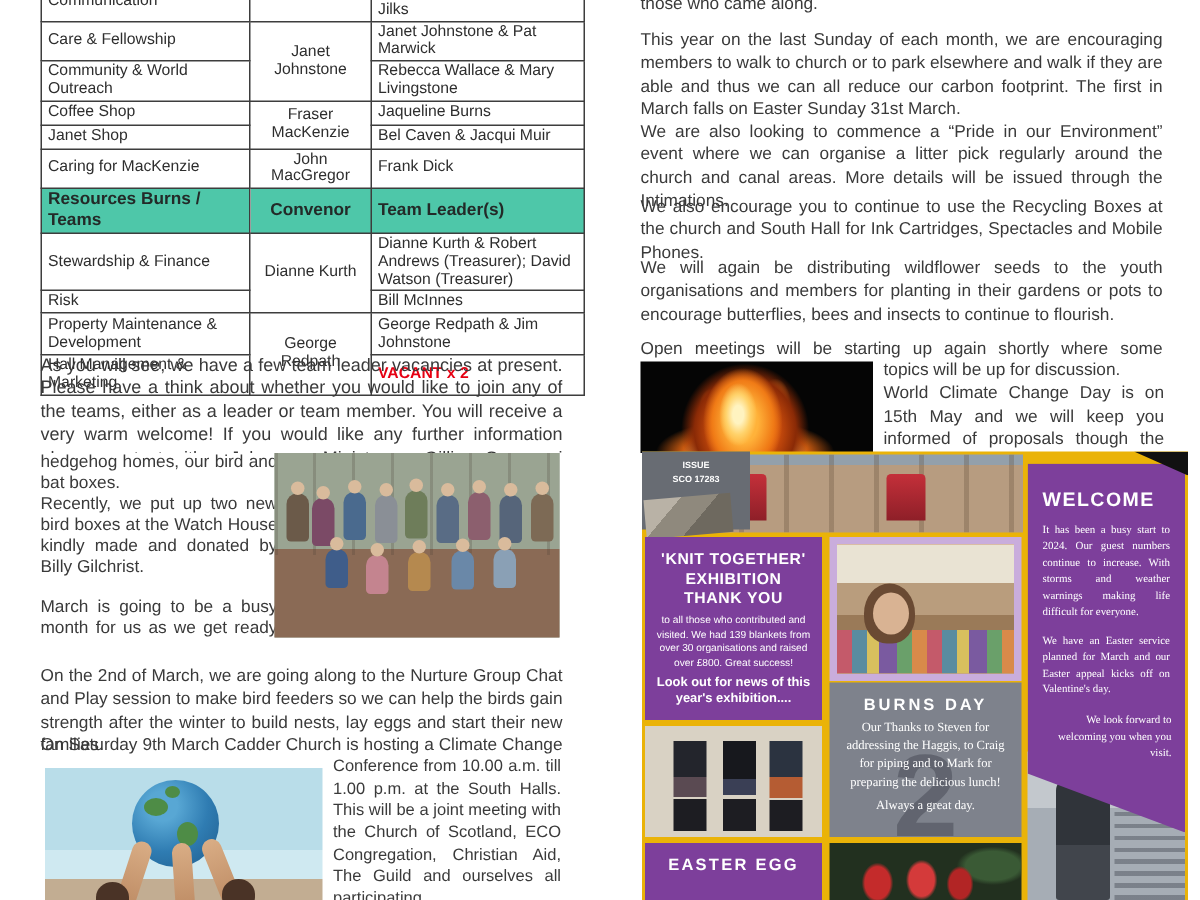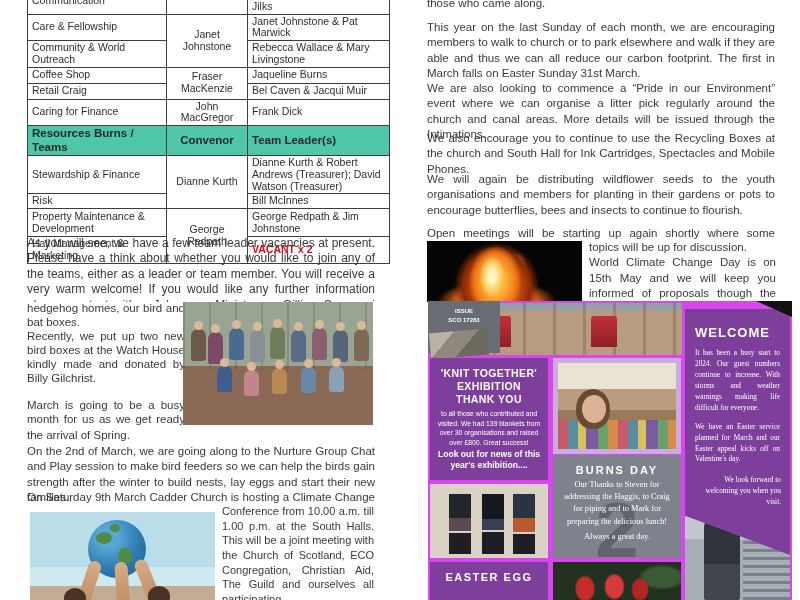--- a/index.html
+++ b/index.html
@@ -47,21 +47,21 @@
   .photo-fire{background:#050505;}
   .photo-fire::before{content:"";position:absolute;inset:0;background:
      radial-gradient(ellipse 18px 30px at 42% 58%,#fff3c0 0 20%,#ffd26a 45%,transparent 70%),
      radial-gradient(ellipse 34px 46px at 44% 66%,#ffb23a 0 30%,#f07b16 60%,transparent 78%),
      radial-gradient(ellipse 52px 54px at 45% 75%,#e2590f 0 35%,#8a2a06 65%,transparent 82%),
      radial-gradient(ellipse 70px 26px at 45% 100%,#ffce7a 0 30%,#c85a10 60%,transparent 85%),
      radial-gradient(ellipse 14px 24px at 58% 48%,#ff9c2e 0 40%,transparent 75%),
      radial-gradient(ellipse 10px 18px at 30% 52%,#ff8c22 0 40%,transparent 75%);}
 
   
-  .newsletter{position:absolute;left:28px;top:301px;width:364px;height:299px;background:#d946ef;}
+  .newsletter{position:absolute;left:28px;top:301px;width:364px;height:299px;background:#eab308;}
   .nl-panel{position:absolute;color:#fff;}
   .purple{background:#7d3f9b;}
   .photo-church{background:linear-gradient(180deg,#93a0ab 0 14%,#b79c80 14% 100%);}
   .photo-church::before{content:"";position:absolute;inset:0;
       background:repeating-linear-gradient(90deg,rgba(90,70,50,.28) 0 3px,transparent 3px 30px);}
   .door{position:absolute;top:25%;width:26px;height:60%;background:linear-gradient(180deg,#c4303a,#8e1f28);border-radius:3px 3px 0 0;}
   .issue-box{background:#686c73;color:#fff;text-align:center;font-weight:bold;}
   .photo-steps{background:linear-gradient(135deg,#b9b2a6 0 30%,#8f897d 30% 60%,#6e695f 60%);transform:rotate(-5deg);}
 
   .knit-title{font-weight:bold;text-align:center;font-size:10.5px;line-height:1.25;letter-spacing:.4px;}
@@ -128,25 +128,25 @@
       <tr style="height:24px;">
         <td class="c-group">Community &amp; World Outreach</td>
         <td class="c-lead">Rebecca Wallace &amp; Mary Livingstone</td>
       </tr>
       <tr style="height:16px;">
         <td class="c-group">Coffee Shop</td>
         <td class="c-conv" rowspan="2">Fraser MacKenzie</td>
         <td class="c-lead">Jaqueline Burns</td>
       </tr>
       <tr style="height:16px;">
-        <td class="c-group">Retail Craig</td>
+        <td class="c-group">Janet Shop</td>
         <td class="c-lead">Bel Caven &amp; Jacqui Muir</td>
       </tr>
       <tr style="height:17px;">
-        <td class="c-group">Caring for Finance</td>
+        <td class="c-group">Caring for MacKenzie</td>
         <td class="c-conv">John MacGregor</td>
         <td class="c-lead">Frank Dick</td>
       </tr>
       <tr class="t-head" style="height:30px;">
         <td class="c-group">Resources Burns / Teams</td>
         <td class="c-conv">Convenor</td>
         <td class="c-lead">Team Leader(s)</td>
       </tr>
       <tr style="height:34px;">
         <td class="c-group">Stewardship &amp; Finance</td>
@@ -188,21 +188,20 @@
       <span class="pp" style="left:68%;top:21%;background:#8c5f6e;"></span>
       <span class="pp" style="left:79%;top:23%;background:#56657a;"></span>
       <span class="pp" style="left:90%;top:22%;background:#7d6a55;"></span>
       <span class="pp front" style="left:18%;top:52%;background:#3f5d8a;"></span>
       <span class="pp front" style="left:32%;top:55%;background:#c4848f;"></span>
       <span class="pp front" style="left:47%;top:54%;background:#b5894f;"></span>
       <span class="pp front" style="left:62%;top:53%;background:#6a88a8;"></span>
       <span class="pp front" style="left:77%;top:52%;background:#8aa0b5;"></span>
     </div>
 
-    <div class="abs body-text" style="left:27px;top:428px;width:348px;">the arrival of Spring.</div>
 
     <div class="abs body-text" style="left:27px;top:444px;width:348px;">On the 2nd of March, we are going along to the Nurture Group Chat and Play session to make bird feeders so we can help the birds gain strength after the winter to build nests, lay eggs and start their new families.</div>
 
     <div class="abs body-text just-last" style="left:27px;top:490px;width:348px;">On Saturday 9th March Cadder Church is hosting a Climate Change</div>
 
     <div class="abs body-text small-col clip" style="left:222px;top:504px;width:152px;height:96px;">
       <div>Conference from 10.00 a.m. till 1.00 p.m. at the South Halls. This will be a joint meeting with the Church of Scotland, ECO Congregation, Christian Aid, The Guild and ourselves all participating.</div>
 
     </div>
 

